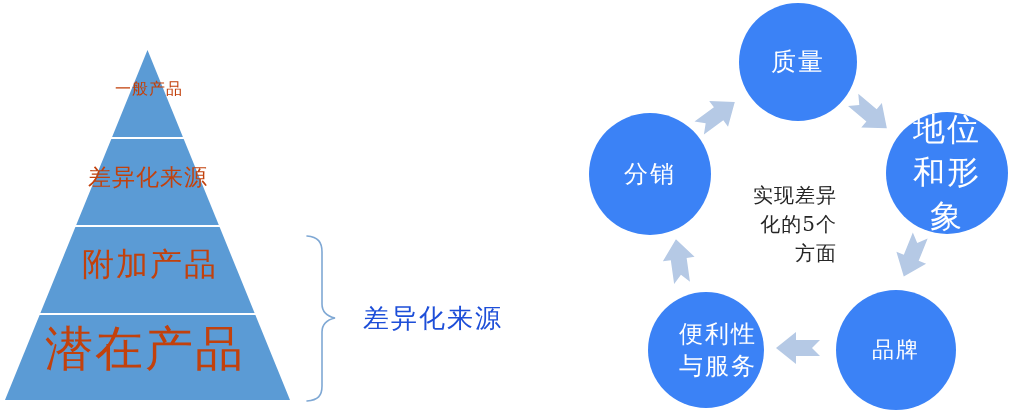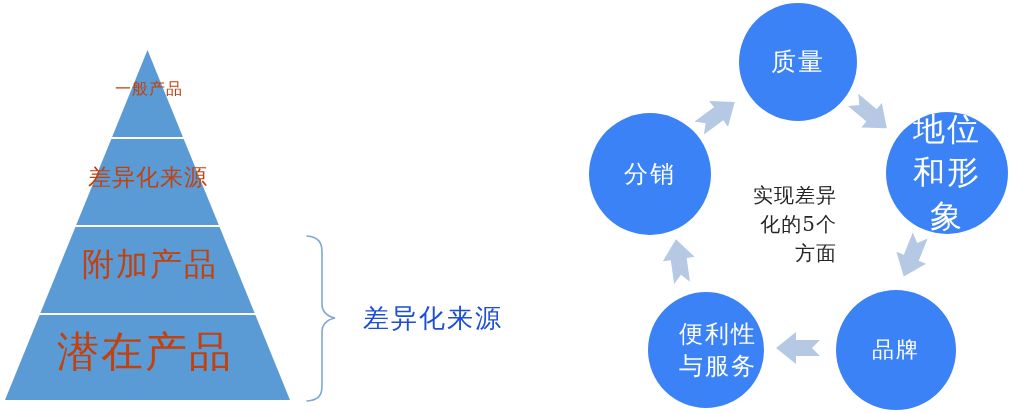--- a/index.html
+++ b/index.html
@@ -9,21 +9,21 @@
   }
   
   .pyramid-svg { position:absolute; left:0; top:0; }
   .pyr-label {
     position:absolute; transform:translate(-50%,-50%);
     color:#c2410c; white-space:nowrap; line-height:1;
   }
   .pyr-l1 { left:149px; top:89px;  font-size:16px; letter-spacing:1px; }
   .pyr-l2 { left:148px; top:177px; font-size:23px; letter-spacing:1px; }
   .pyr-l3 { left:150px; top:264px; font-size:32px; letter-spacing:2px; }
-  .pyr-l4 { left:145px; top:352px; font-size:42px; letter-spacing:2px; }
+  .pyr-l4 { left:145px; top:352px; font-size:48px; letter-spacing:2px;font-family:Liberation Mono, monospace; }
   .brace-svg { position:absolute; left:300px; top:230px; }
   .brace-label {
     position:absolute; left:363px; top:318px; transform:translateY(-50%);
     font-size:26px; color:#1d4ed8; letter-spacing:2px; white-space:nowrap;
   }
   
   .circle {
     position:absolute; border-radius:50%; background:#3b82f6; color:#ffffff;
     display:flex; align-items:center; justify-content:center; text-align:center;
   }

